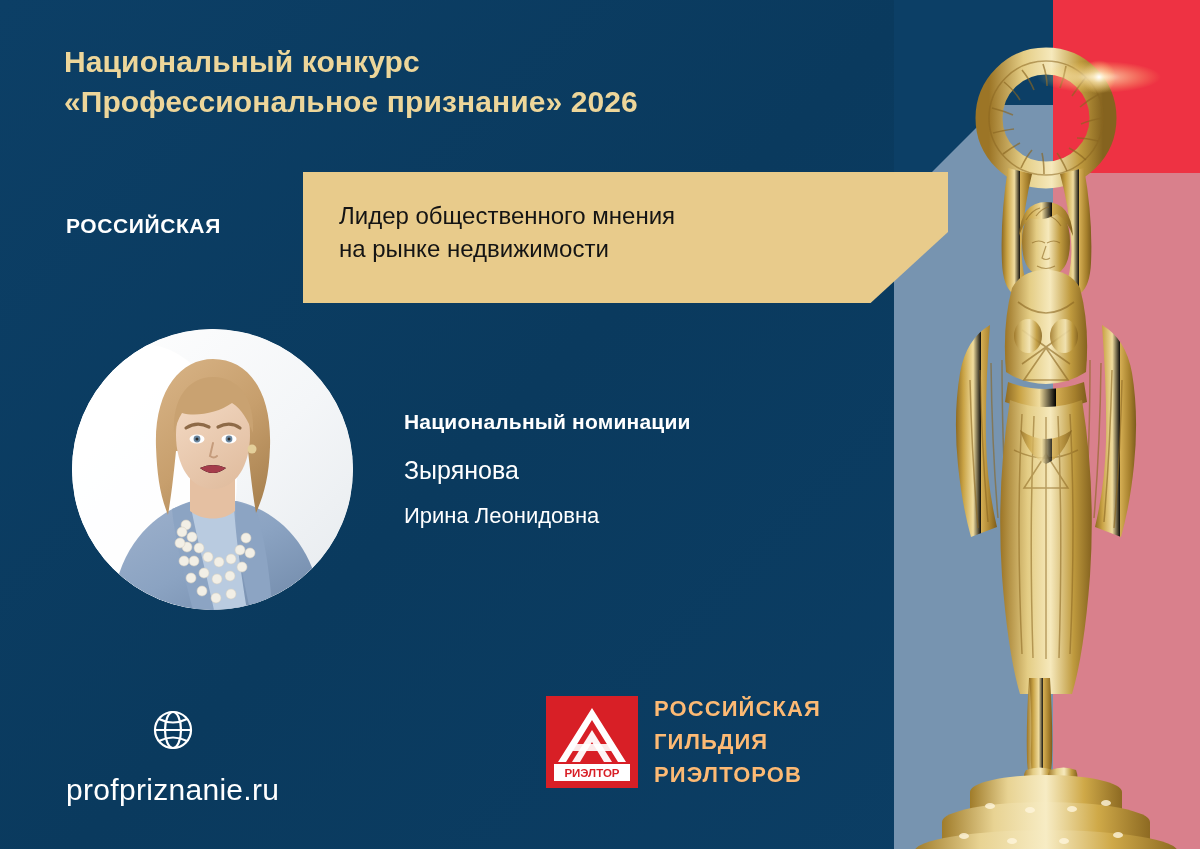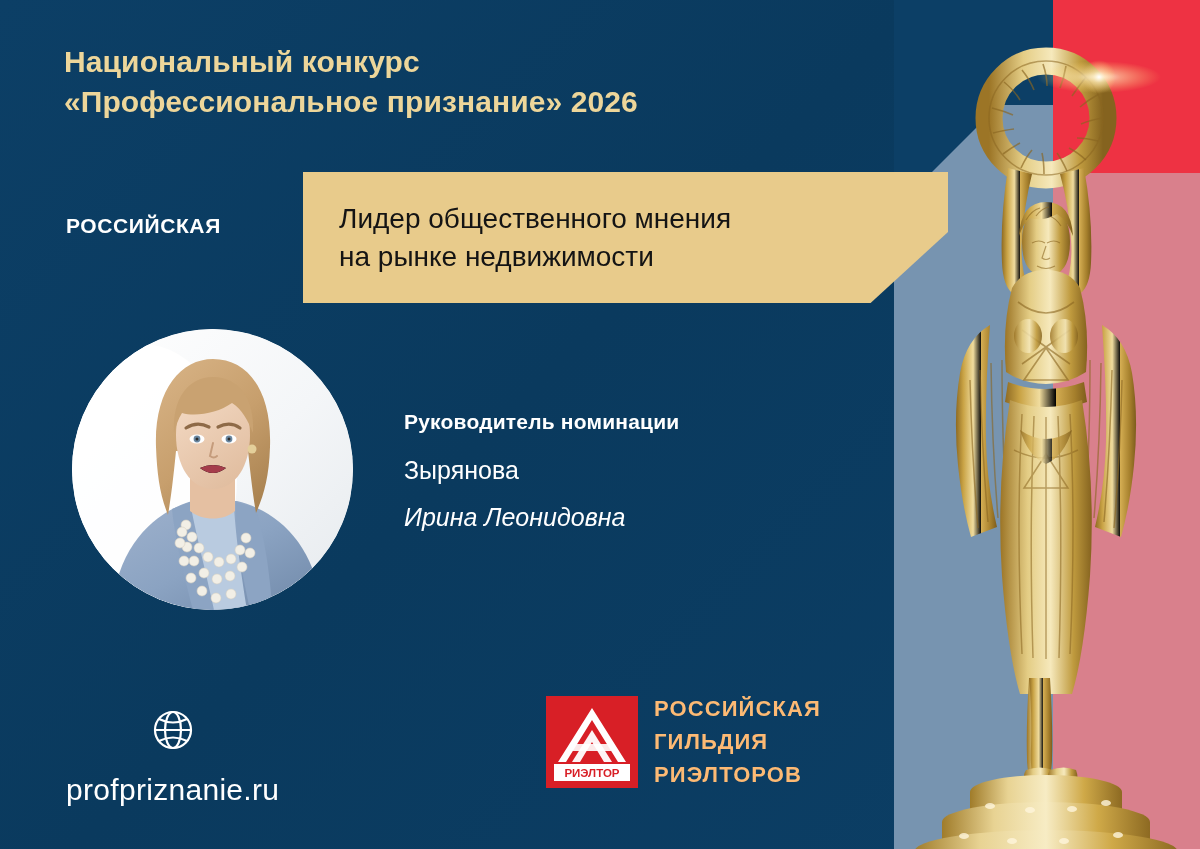--- a/index.html
+++ b/index.html
@@ -50,21 +50,21 @@
     position:absolute;left:66px;top:214px;
     color:#ffffff;font-size:21px;font-weight:bold;letter-spacing:.6px;
   }
   .nom-banner{
     position:absolute;left:303px;top:172px;width:645px;height:131px;
     background:#e8cb8b;
     clip-path:polygon(0 0, 100% 0, 100% 60px, 88% 100%, 0 100%);
   }
   .nom-banner-text{
     position:absolute;left:36px;top:28px;width:520px;
-    color:#141414;font-size:28px;line-height:1.36;
+    color:#141414;font-size:24px;line-height:1.36;
     white-space:pre-line;
   }
 
   
   .portrait{
     position:absolute;left:72px;top:329px;width:281px;height:281px;
     border-radius:50%;overflow:hidden;
     background:#f3f5f7;
   }
   .portrait svg{display:block;width:100%;height:100%;}
@@ -73,21 +73,21 @@
   .person{
     position:absolute;left:404px;top:410px;width:420px;color:#ffffff;
   }
   .person-role{
     font-size:21px;font-weight:bold;letter-spacing:.2px;margin-bottom:22px;
   }
   .person-last{
     font-size:25px;font-weight:normal;margin-bottom:18px;
   }
   .person-first{
-    font-size:25px;font-weight:normal;font-style:italic;
+    font-size:22px;font-weight:normal;
   }
 
   
   .site{
     position:absolute;left:66px;top:709px;
     display:flex;align-items:center;gap:22px;flex-direction:column;
   }
   .globe{width:42px;height:42px;flex:none;}
   .site-url{
     color:#ffffff;font-size:30px;letter-spacing:.3px;
@@ -216,21 +216,21 @@
           <circle cx="119" cy="249" r="5"></circle>
             <circle cx="130" cy="262" r="5"></circle>
           <circle cx="144" cy="269" r="5"></circle>
             <circle cx="159" cy="265" r="5"></circle>
         </g>
       </g>
     </svg>
   </div>
 
   <div class="person">
-    <div class="person-role">Руководитель номинации</div>
+    <div class="person-role">Национальный номинации</div>
     <div class="person-last">Зырянова</div>
     <div class="person-first">Ирина Леонидовна</div>
   </div>
 
   <div class="site">
     <svg class="globe" viewBox="0 0 42 42" xmlns="http://www.w3.org/2000/svg">
       <g fill="none" stroke="#ffffff" stroke-width="2.2">
         <circle cx="21" cy="21" r="18"></circle>
         <ellipse cx="21" cy="21" rx="8" ry="18"></ellipse>
         <line x1="3" y1="21" x2="39" y2="21"></line>

